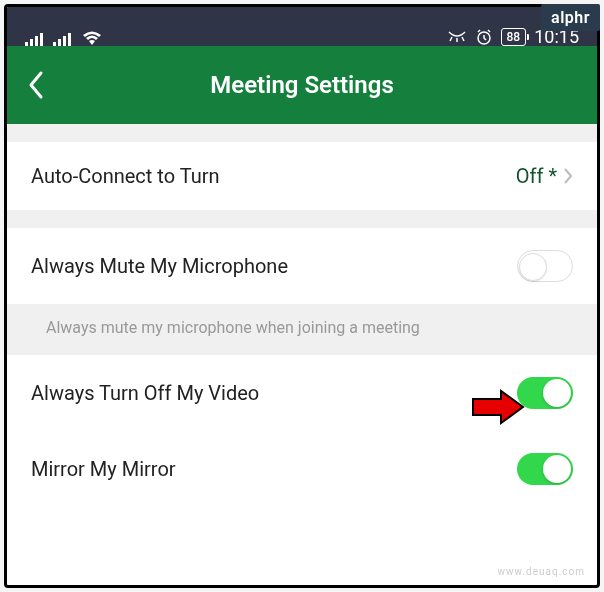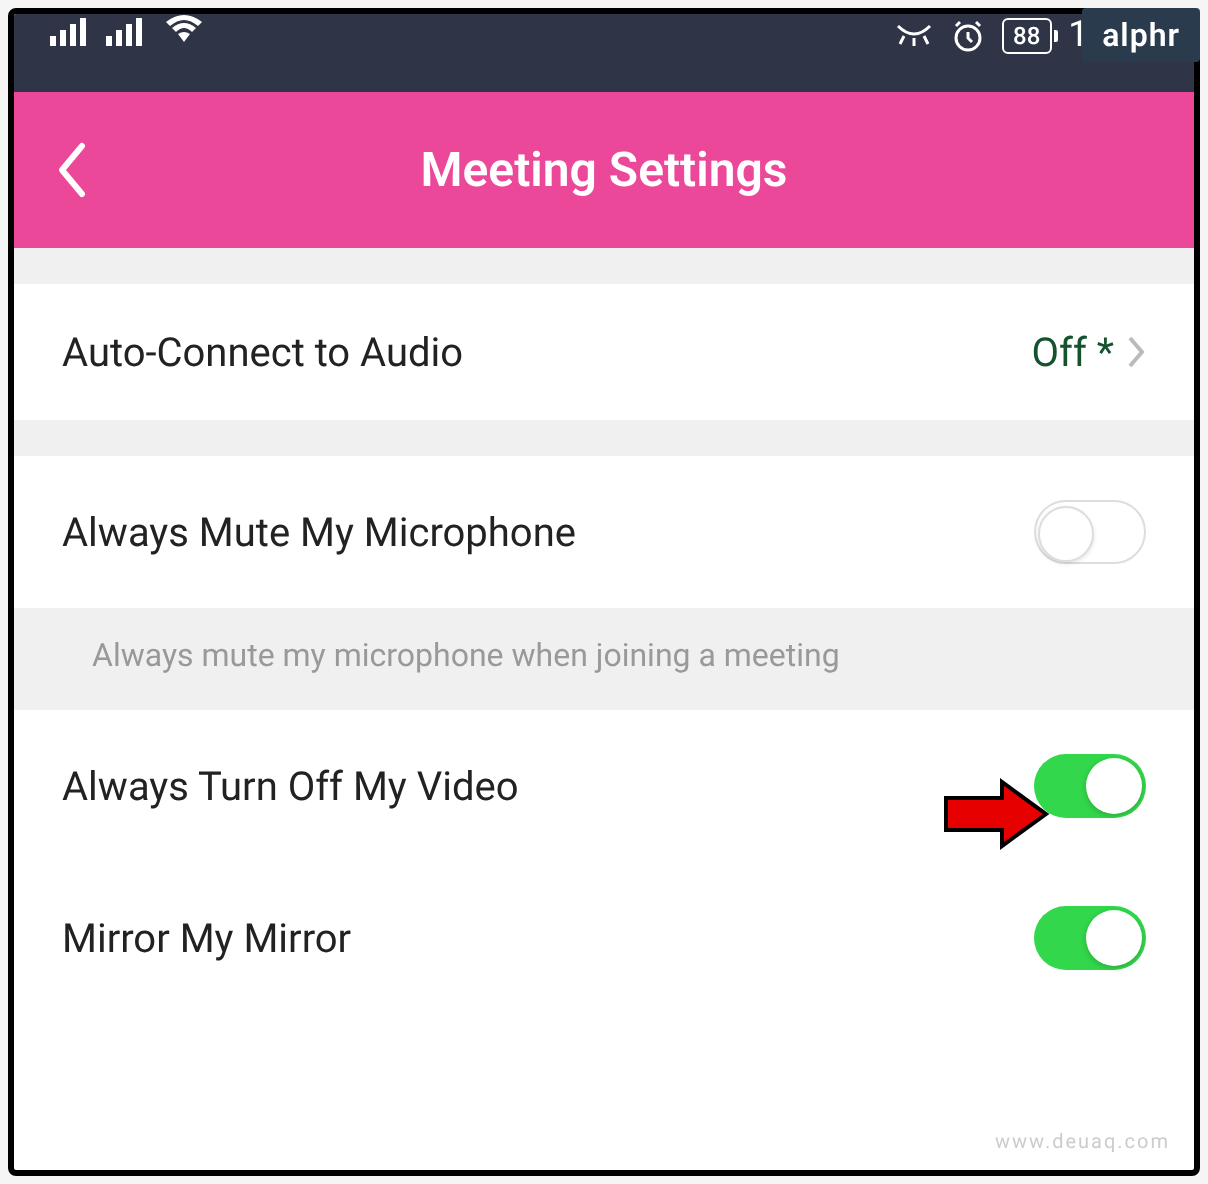--- a/index.html
+++ b/index.html
@@ -18,21 +18,21 @@
       border-radius: 4px;
       background: #fff;
       overflow: hidden;
       position: relative;
     }
     .status-bar {
       background: #2f3446;
       color: #fff;
       height: 40px;
       display: flex;
-      align-items: flex-start;
+      align-items: flex-end;
       justify-content: space-between;
       padding: 0 18px;
       font-size: 16px;
     }
     .status-left { display: flex; align-items: center; gap: 10px; }
     .status-right { display: flex; align-items: center; gap: 8px; }
     .signal-bars {
       display: flex;
       align-items: flex-end;
       gap: 2px;
@@ -61,21 +61,21 @@
       position: absolute;
       right: -4px;
       top: 5px;
       width: 2px;
       height: 6px;
       background: #fff;
       border-radius: 0 1px 1px 0;
     }
     .time { font-size: 18px; font-weight: 400; }
     .header {
-      background: #ec4899;
+      background: #15803d;
       color: #fff;
       height: 78px;
       display: flex;
       align-items: center;
       position: relative;
       margin-top: -1px;
     }
     .back-btn {
       position: absolute;
       left: 20px;
@@ -223,21 +223,21 @@
           <path d="M14 3 L4 15 L14 27" stroke="#fff" stroke-width="3" fill="none" stroke-linecap="round" stroke-linejoin="round"></path>
         </svg>
     </div>
     <div class="header-title">Meeting Settings</div>
   </div>
 
   <div class="content">
     <div class="spacer"></div>
 
     <div class="setting-row">
-      <span class="setting-label">Auto-Connect to Audio</span>
+      <span class="setting-label">Auto-Connect to Turn</span>
       <span class="setting-value">
         <span>Off *</span>
         <span class="chevron-right">
           <svg width="10" height="18" viewBox="0 0 10 18">
               <path d="M2 2 L8 9 L2 16" stroke="#bbb" stroke-width="2" fill="none"></path>
             </svg>
         </span>
       </span>
     </div>
 

